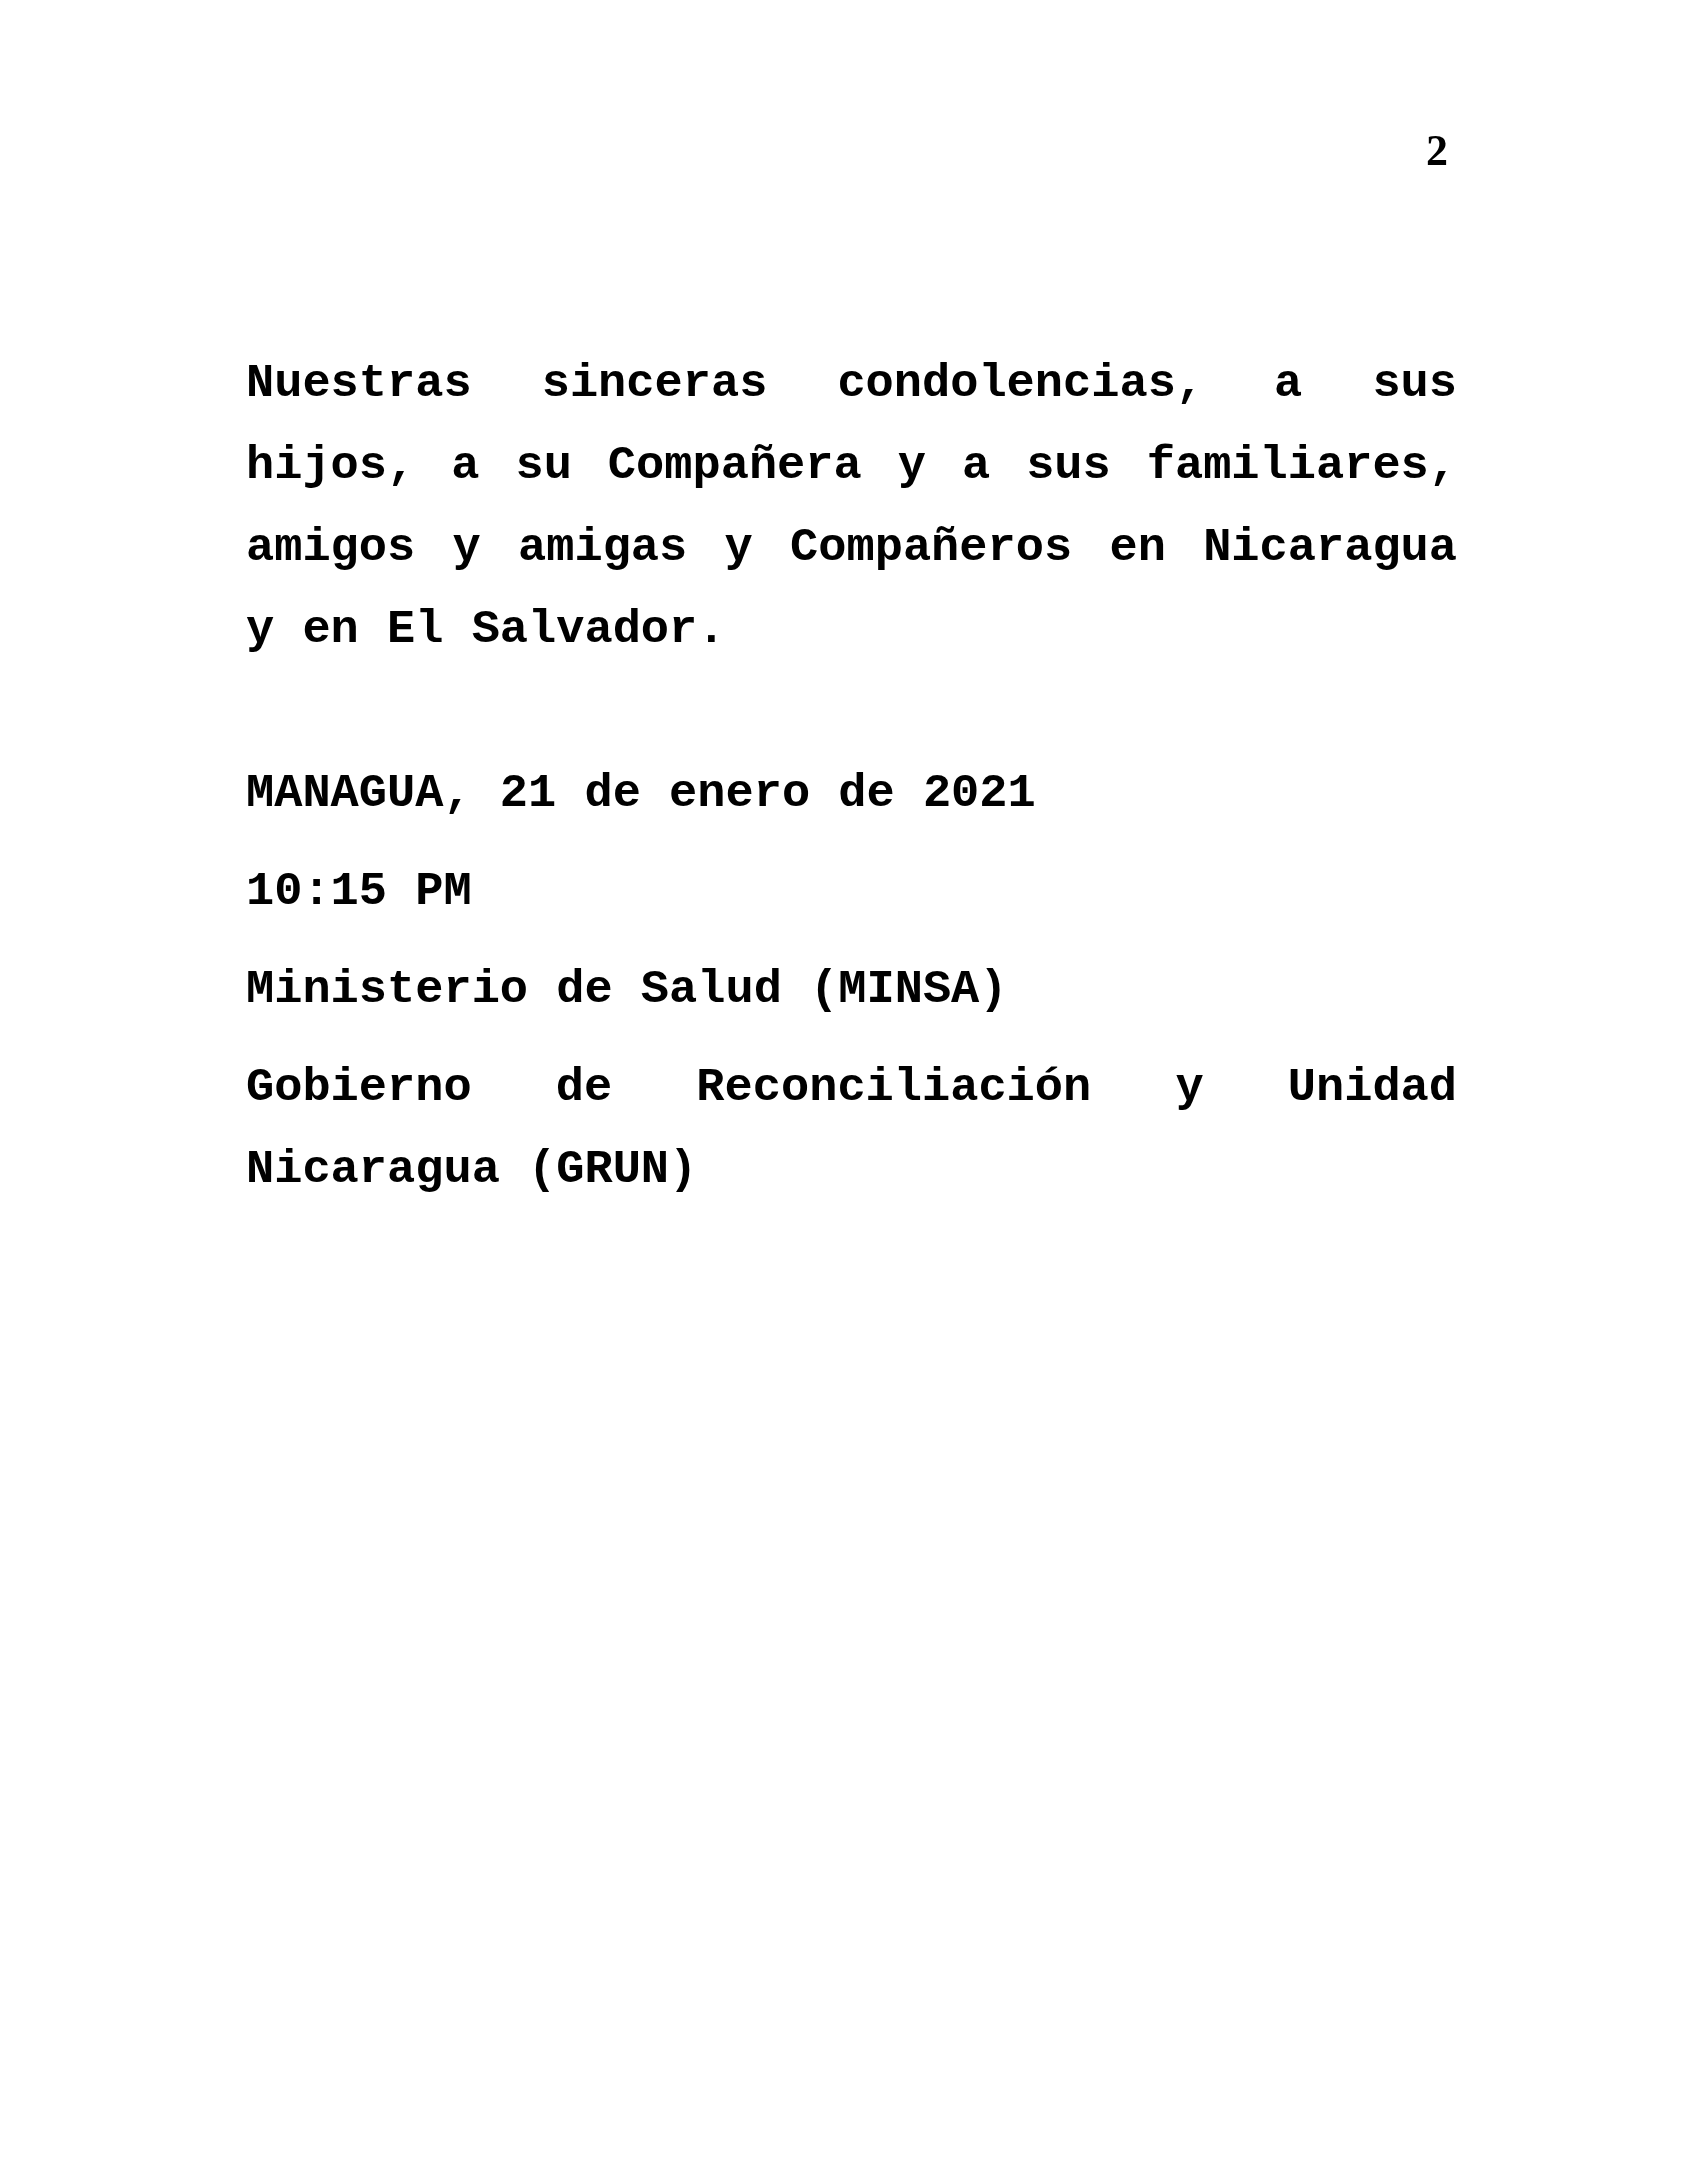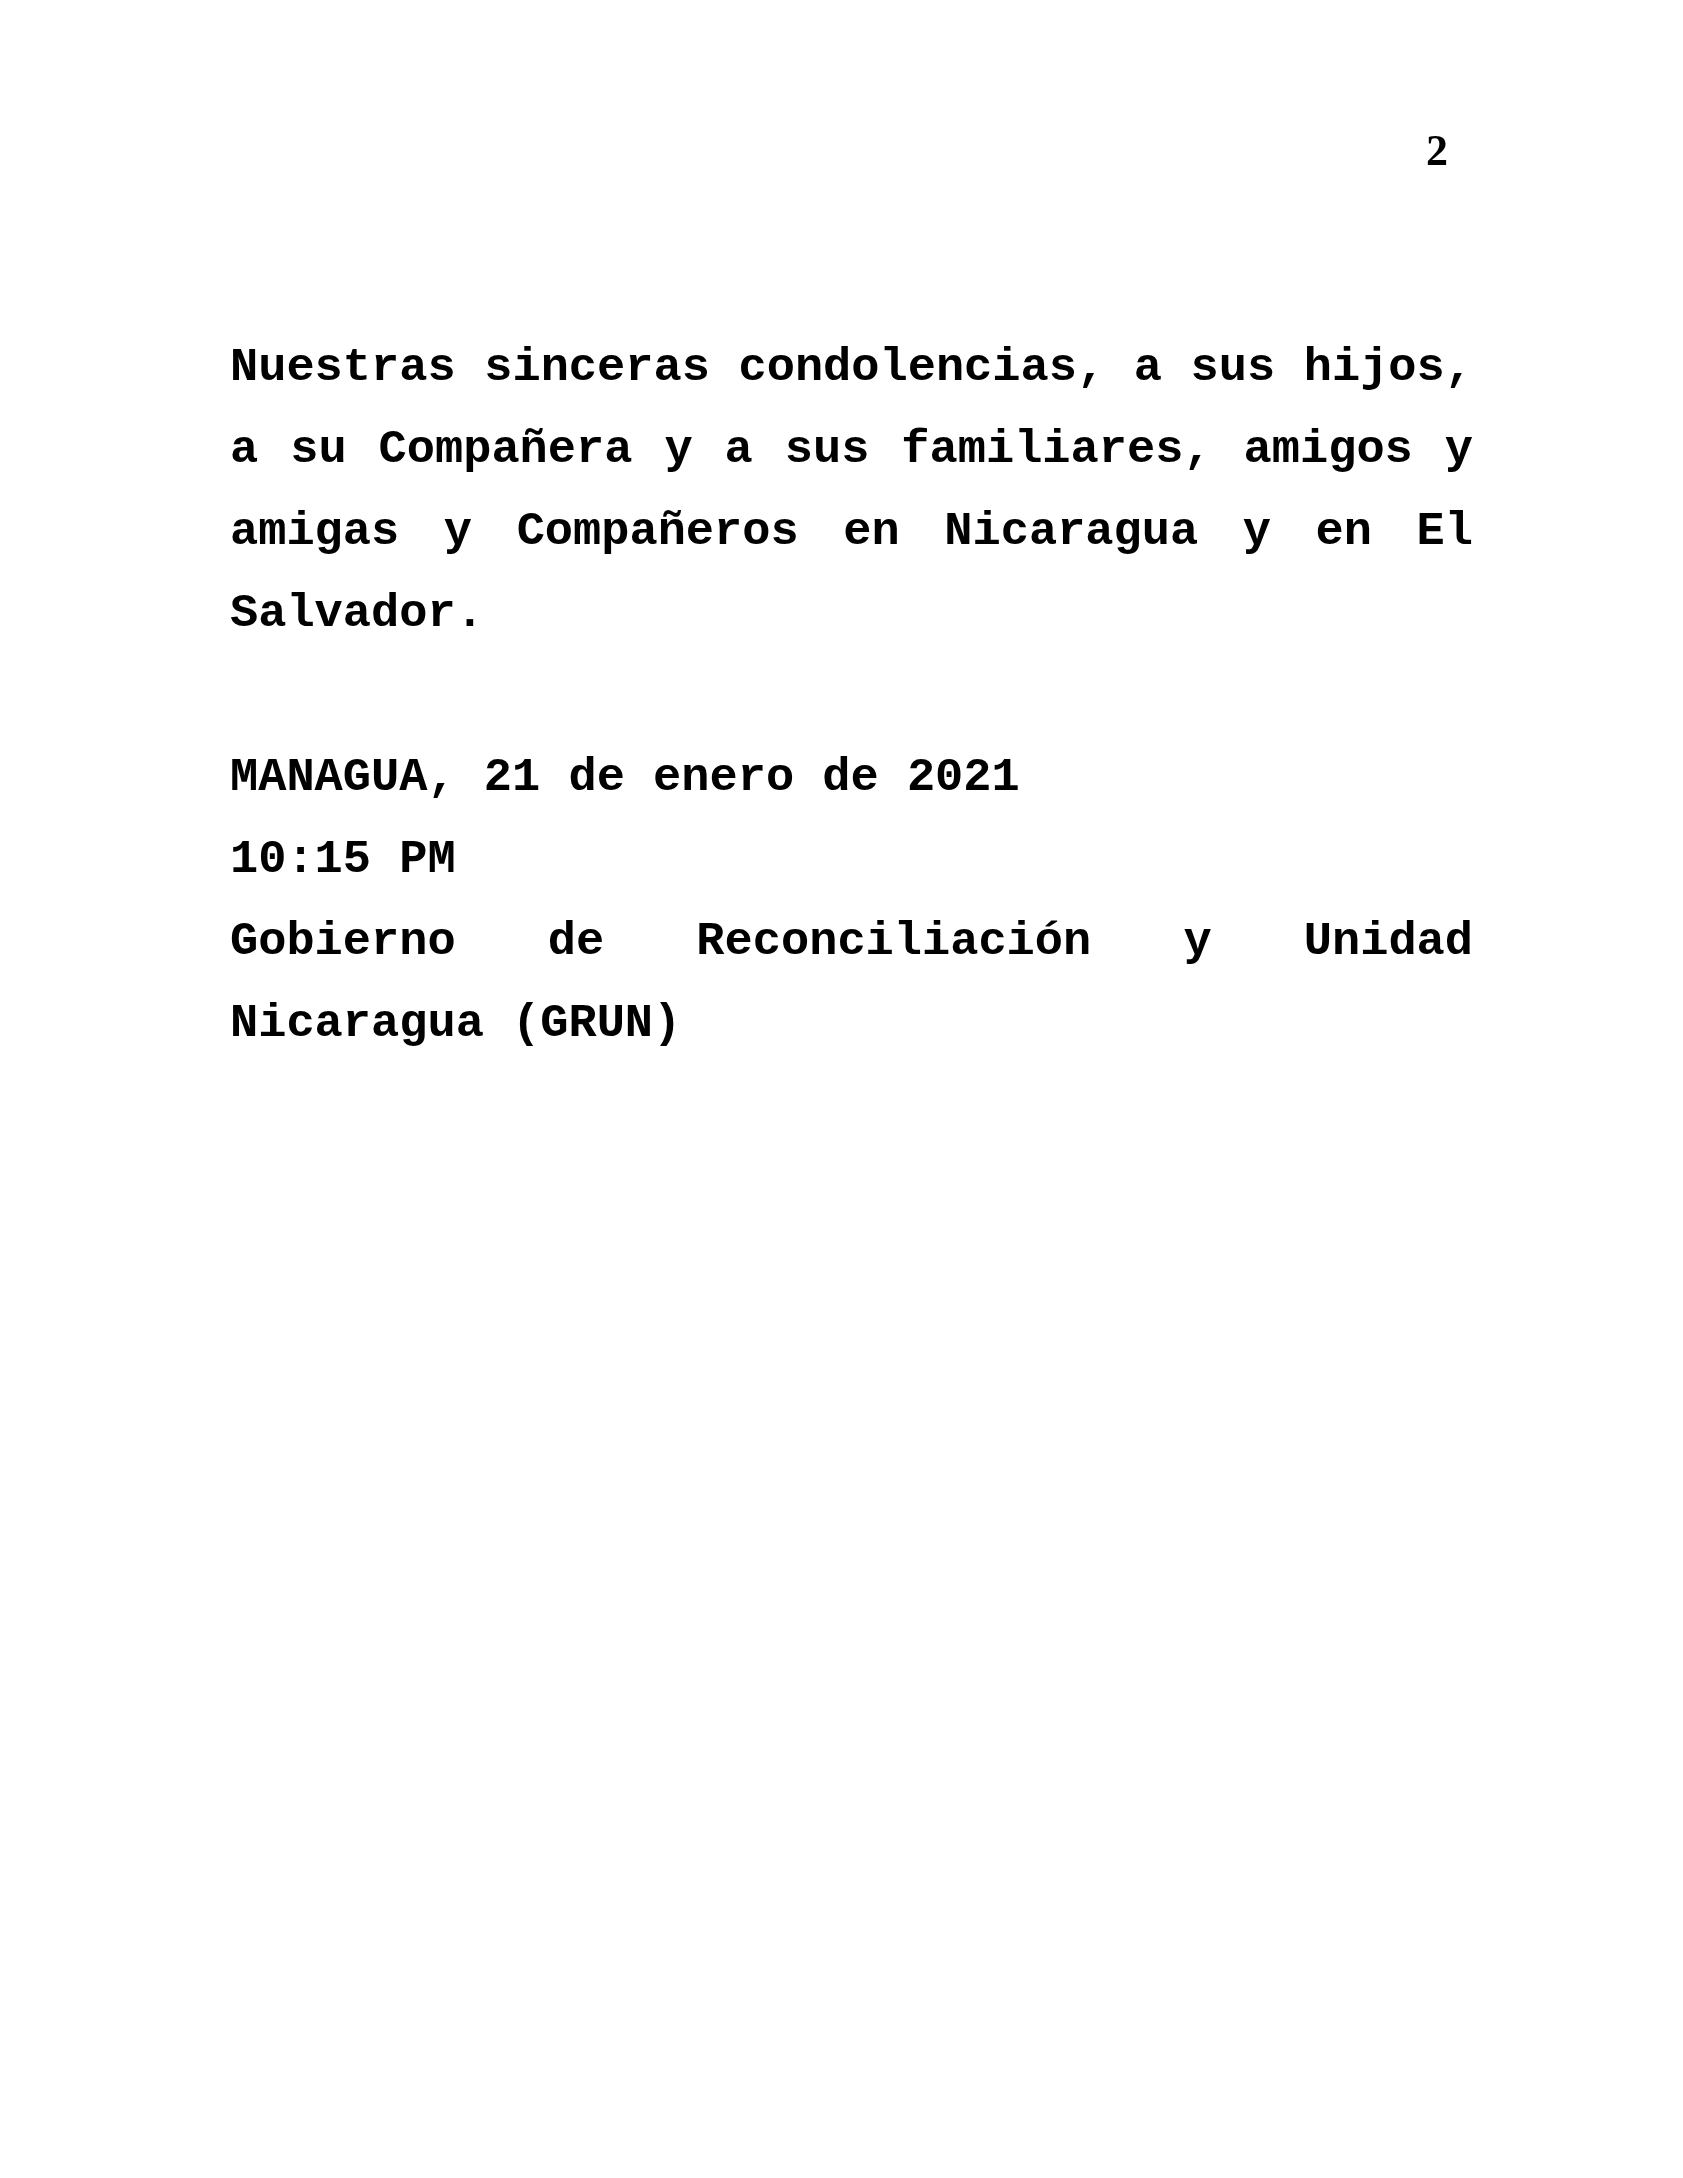--- a/index.html
+++ b/index.html
@@ -30,21 +30,21 @@
     left: 230px;
     top: 327px;
     width: calc(44ch + 2px);
     font-family: "Liberation Mono", "DejaVu Sans Mono", monospace;
     font-weight: bold;
     font-size: 47px;
     line-height: 82px;
     color: #000000;
   }
   .content p {
-    margin: 0;
+    margin: 16px;
     text-align: justify;
     text-justify: inter-word;
     word-break: normal;
     overflow-wrap: normal;
   }
   .content p.block-gap {
     margin-top: 82px;
   }
 </style>
 </head>
@@ -55,19 +55,20 @@
   <div class="page-number">2</div>
 
   <div class="content">
 
     <p>Nuestras sinceras condolencias, a sus hijos, a su Compañera y a sus familiares, amigos y amigas y Compañeros en Nicaragua y en El Salvador.</p>
 
     <p class="block-gap">MANAGUA, 21 de enero de 2021</p>
 
     <p>10:15 PM</p>
 
+    <p>Ministerio de Salud (MINSA)</p>
 
     <p>Gobierno de Reconciliación y Unidad Nicaragua (GRUN)</p>
 
   </div>
 
 </div>
 
 
 </body></html>

